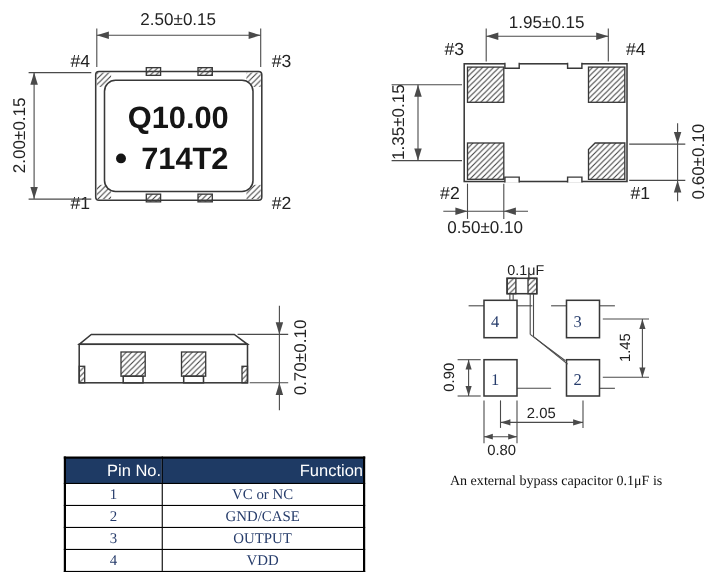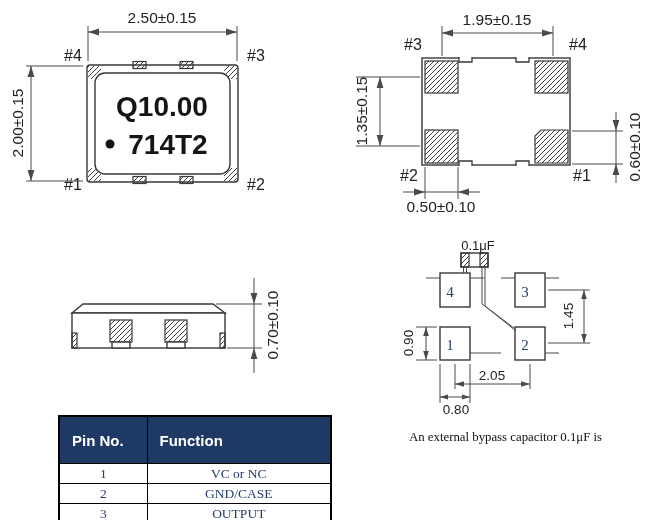--- a/index.html
+++ b/index.html
@@ -16,22 +16,22 @@
   .dimtxt   { font-size:15.5px; }
   .dimtxt-sm{ font-size:13.5px; }
   .pinlbl   { font-size:16px; }
   .marking  { font-size:28px; font-weight:700; fill:#151515; }
   .padnum   { font-size:15px; fill:#263c6b; font-family:"Liberation Serif", serif; }
   .caplbl   { font-size:13px; }
 
   
   .pin-table { position:absolute; left:58px; top:415px; width:272px;
                border-collapse:collapse; table-layout:fixed; border:2.2px solid #000; }
-  .pin-table th { background:#1e3a64; color:#fff; font-size:15px; font-weight:700;
-                  height:22px; border:1.7px solid #000; padding:12px; text-align:left; }
+  .pin-table th { background:#1e3a64; color:#fff; font-size:15px; font-weight:400;
+                  height:22px; border:1.7px solid #000; padding:0; text-align:right; }
   .pin-table td { height:19px; border:1.7px solid #000; padding:0; text-align:center;
                   color:#263c6b; font-family:"Liberation Serif", serif; font-size:13.5px; }
 
   
   .note { position:absolute; left:409px; top:430px; width:236px; color:#111;
           font-family:"Liberation Serif", serif; font-size:12.8px; line-height:15px; }
 </style>
 </head>
 <body>
 

